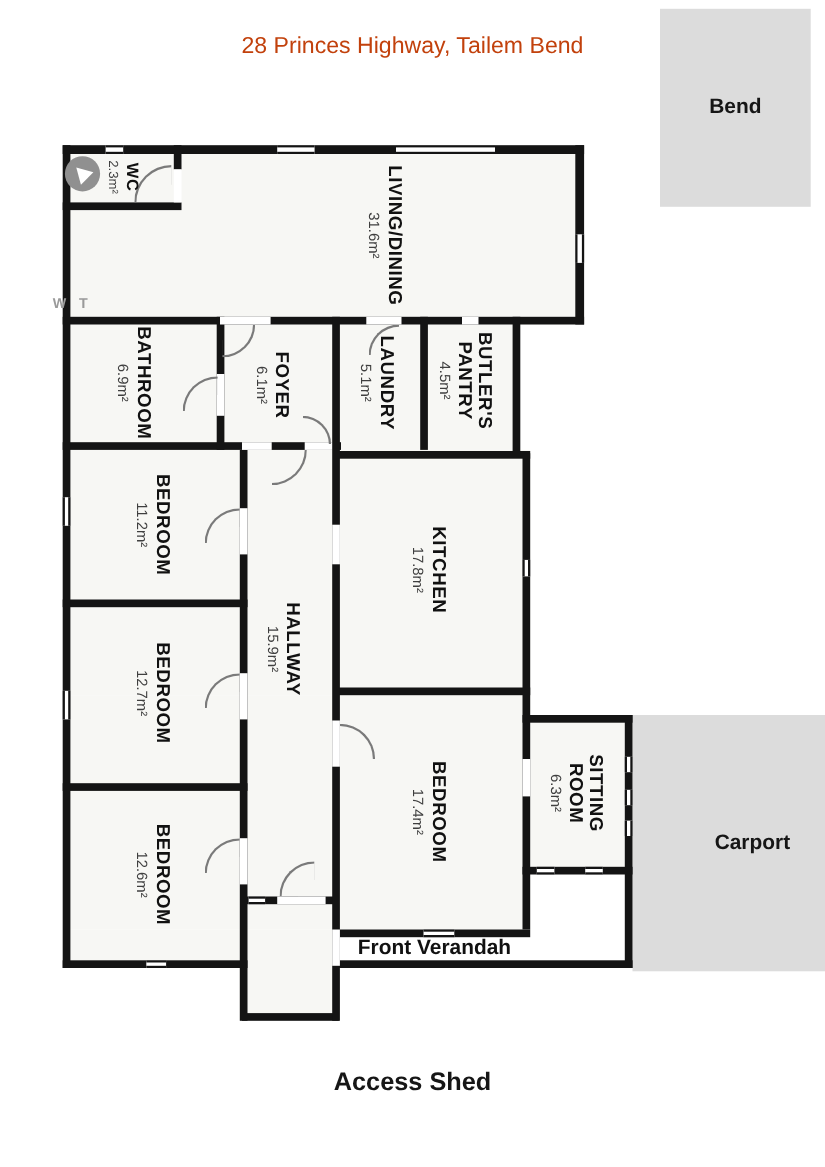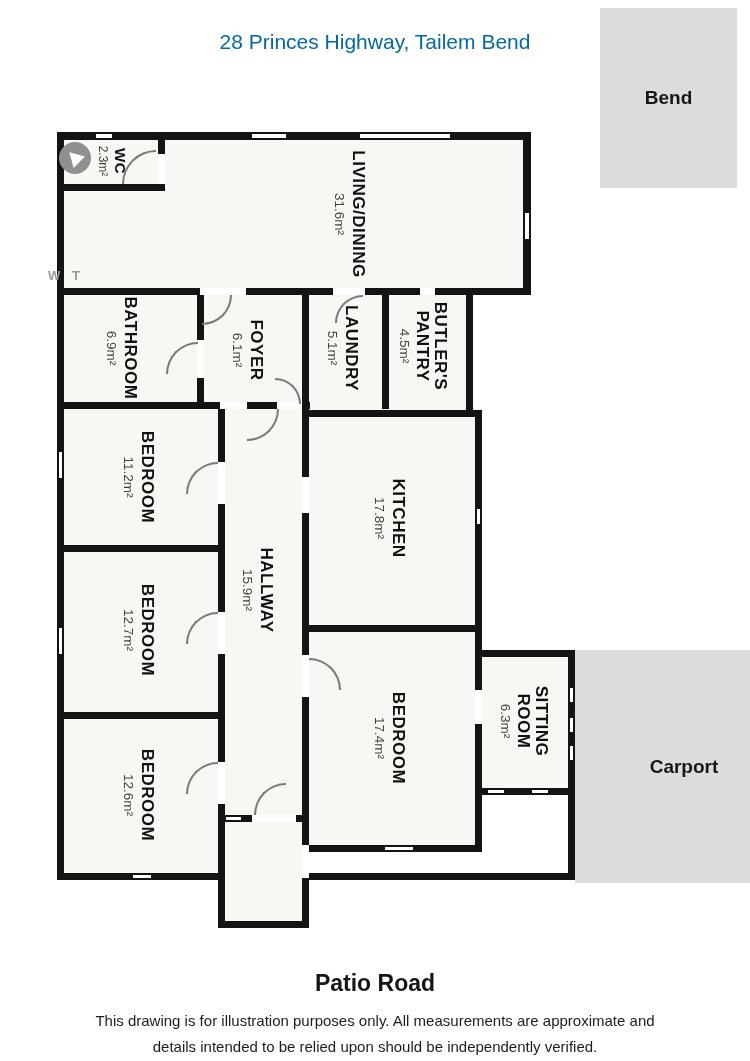--- a/index.html
+++ b/index.html
@@ -1,20 +1,20 @@
 <!DOCTYPE html>
 <html><head>
 <meta charset="utf-8">
 <style>
   html,body{margin:0;padding:0;background:#fff;}
   .page{position:relative;width:750px;height:1061px;background:#ffffff;overflow:hidden;
         font-family:"Liberation Sans",sans-serif;color:#1c1c1c;}
   .abs{position:absolute;}
   
-  .title{left:0;right:0;top:30px;text-align:center;font-size:21px;color:#0369a1;}
+  .title{left:0;right:0;top:30px;text-align:center;font-size:21px;color:#c2410c;}
   .patio{left:110px;width:360px;top:86px;text-align:center;font-size:20px;font-weight:bold;color:#161616;}
   .accessroad{left:0;right:0;top:970px;text-align:center;font-size:23px;font-weight:bold;color:#161616;}
   .disclaimer{left:0;right:0;top:1008px;text-align:center;font-size:15px;line-height:26px;color:#1d1d1d;}
   .outbuilding{background:#dcdcdc;display:flex;align-items:center;justify-content:center;
                font-size:19px;font-weight:bold;color:#161616;}
   .verandah-label{left:290px;width:210px;top:851px;text-align:center;font-size:19px;font-weight:bold;color:#111;}
   .wt{left:48px;top:268px;font-size:13px;font-weight:bold;letter-spacing:4px;color:#9a9a9a;}
   
   .floor{background:#f7f7f4;}
   .wall{background:#141414;}
@@ -185,19 +185,16 @@
   </div>
   <div class="rlabel wrap-narrow" style="left:524px;top:721px;">
     <div class="rname">SITTING ROOM</div>
     <div class="rarea">6.3m²</div>
   </div>
   <div class="rlabel" style="left:139px;top:795px;">
     <div class="rname">BEDROOM</div>
     <div class="rarea">12.6m²</div>
   </div>
 
-  <div class="abs accessroad">Patio Road</div>
-  <div class="abs disclaimer">
-    <div>This drawing is for illustration purposes only. All measurements are approximate and</div>
-    <div>details intended to be relied upon should be independently verified.</div>
-  </div>
+  <div class="abs verandah-label">Front Verandah</div>
+  <div class="abs accessroad">Access Shed</div>
 
 </div>
 
 </body></html>

